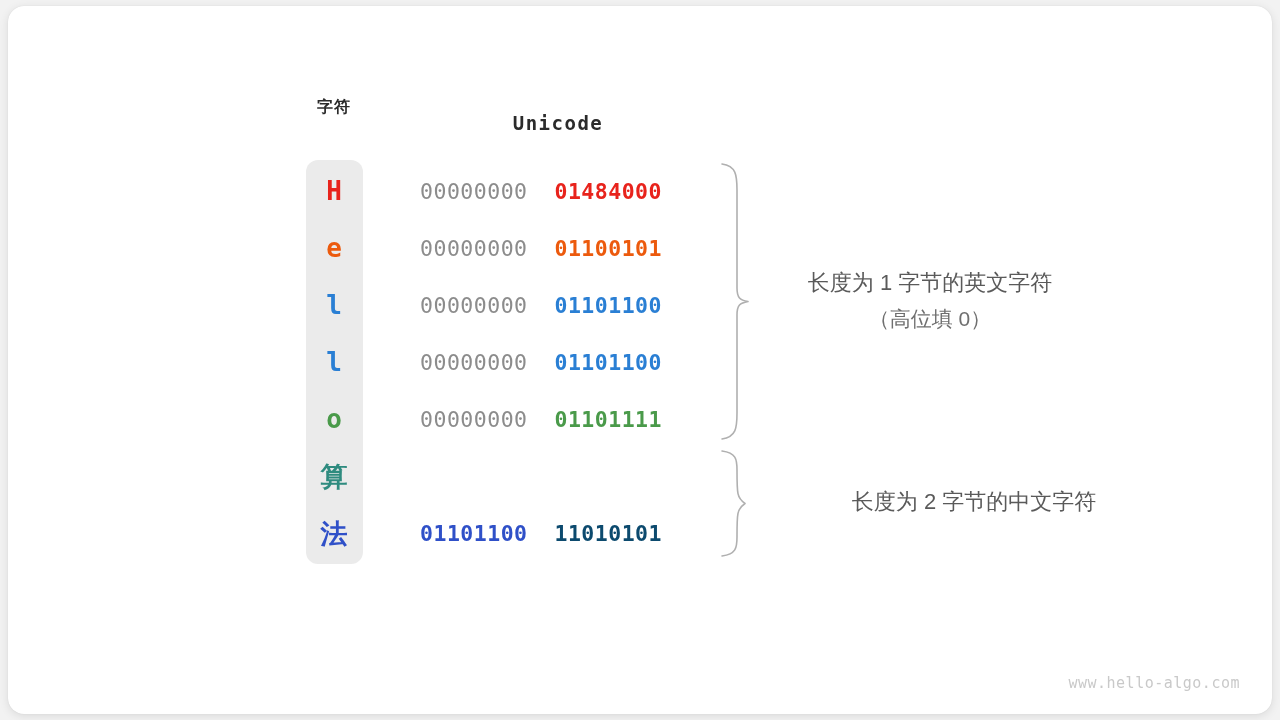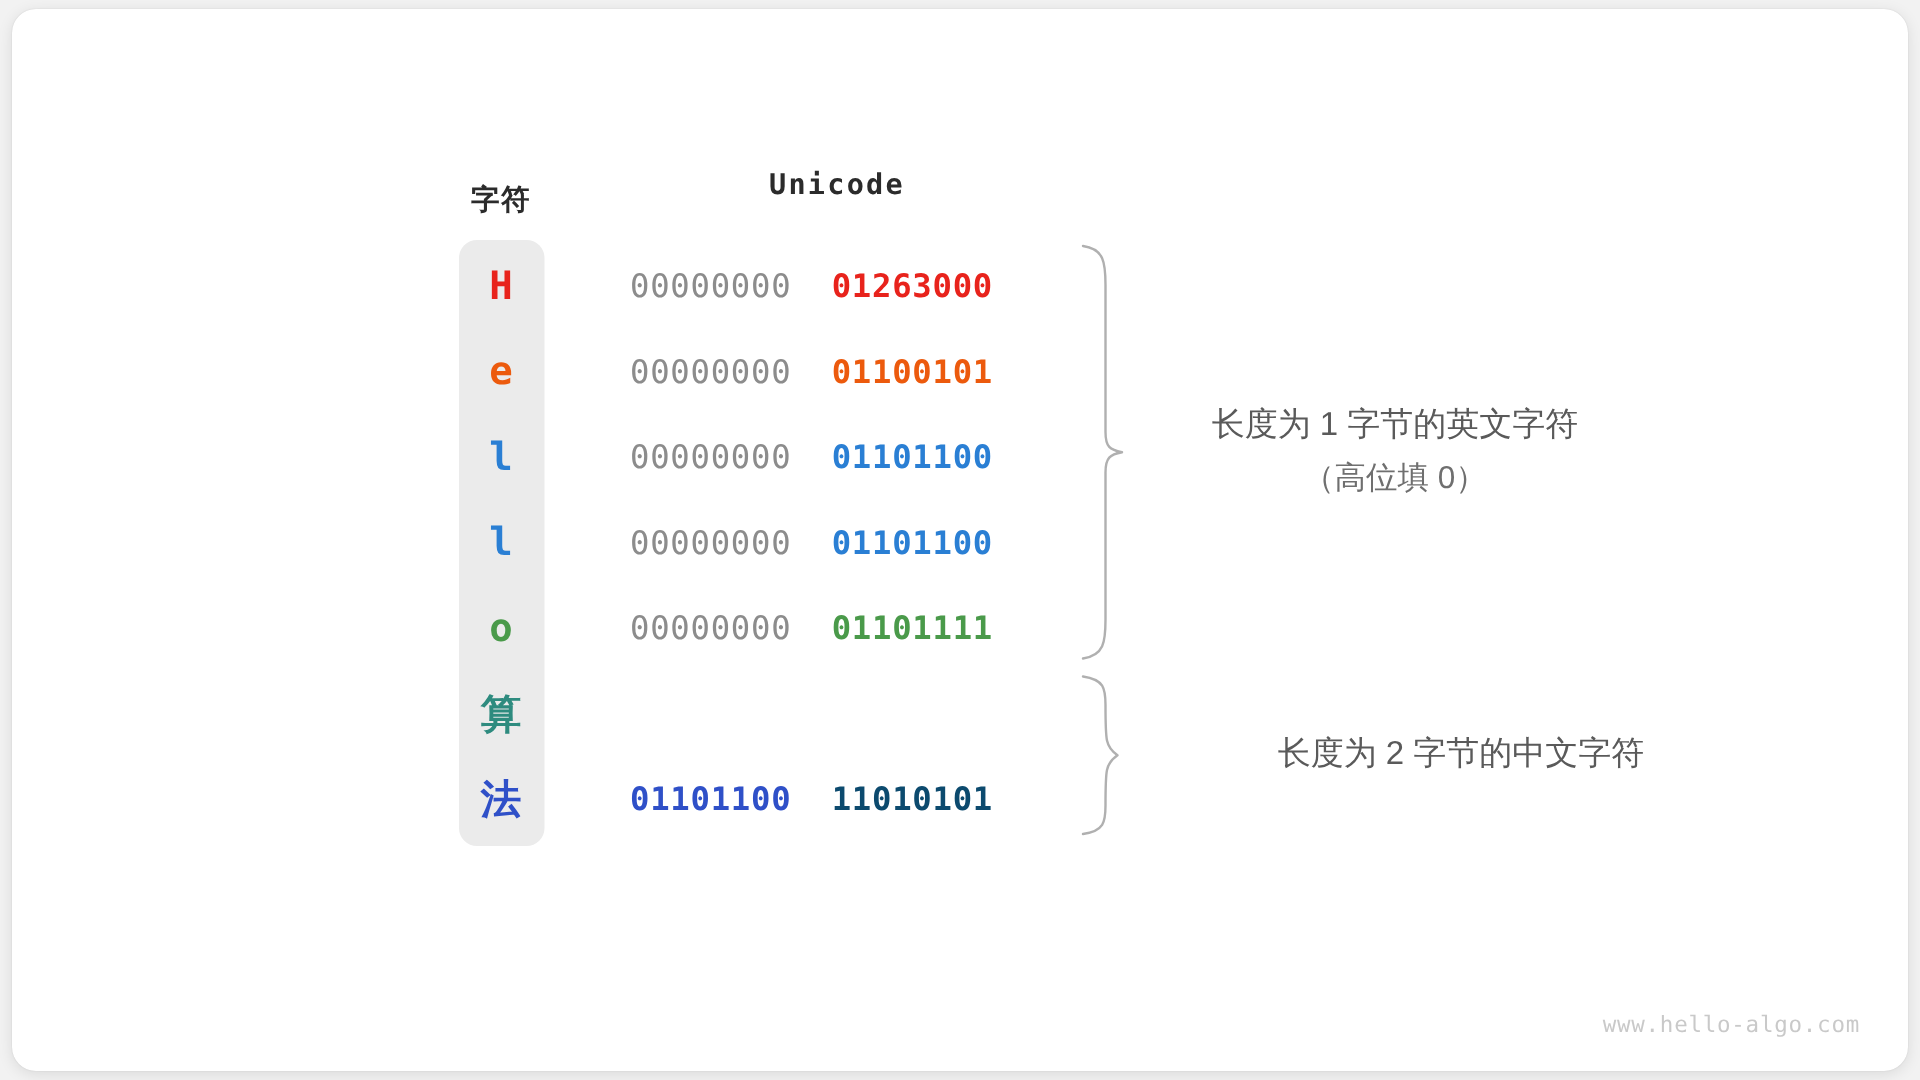--- a/index.html
+++ b/index.html
@@ -36,23 +36,23 @@
   
   .col-header {
     position: absolute;
     font-weight: bold;
     color: #2b2b2b;
     text-align: center;
     white-space: nowrap;
   }
   #header-char {
     left: 274px;
-    top: 120px;
+    top: 97px;
     width: 120px;
-    font-size: 19px;
+    font-size: 16px;
     letter-spacing: 1px;
   }
   #header-unicode {
     left: 432px;
     top: 112px;
     width: 252px;
     font-size: 19px;
     font-family: "DejaVu Sans Mono", "Liberation Mono", monospace;
     letter-spacing: 1.5px;
   }
@@ -147,21 +147,21 @@
   <div id="card"></div>
 
   <div class="col-header" id="header-char">字符</div>
   <div class="col-header" id="header-unicode">Unicode</div>
 
   <div id="char-column"></div>
 
   <div id="rows-container">
       <div class="row" style="top: 163px;">
         <div class="char-cell" style="color: rgb(232, 35, 28);">H</div>
-        <div class="bits-cell"><span class="bits-high">00000000</span><span>  </span><span class="bits-low" style="color: rgb(232, 35, 28);">01263000</span></div>
+        <div class="bits-cell"><span class="bits-high">00000000</span><span>  </span><span class="bits-low" style="color: rgb(232, 35, 28);">01484000</span></div>
       </div>
       <div class="row" style="top: 220px;">
         <div class="char-cell" style="color: rgb(236, 90, 13);">e</div>
         <div class="bits-cell"><span class="bits-high">00000000</span><span>  </span><span class="bits-low" style="color: rgb(236, 90, 13);">01100101</span></div>
       </div>
       <div class="row" style="top: 277px;">
         <div class="char-cell" style="color: rgb(42, 127, 212);">l</div>
         <div class="bits-cell"><span class="bits-high">00000000</span><span>  </span><span class="bits-low" style="color: rgb(42, 127, 212);">01101100</span></div>
       </div>
       <div class="row" style="top: 334px;">

